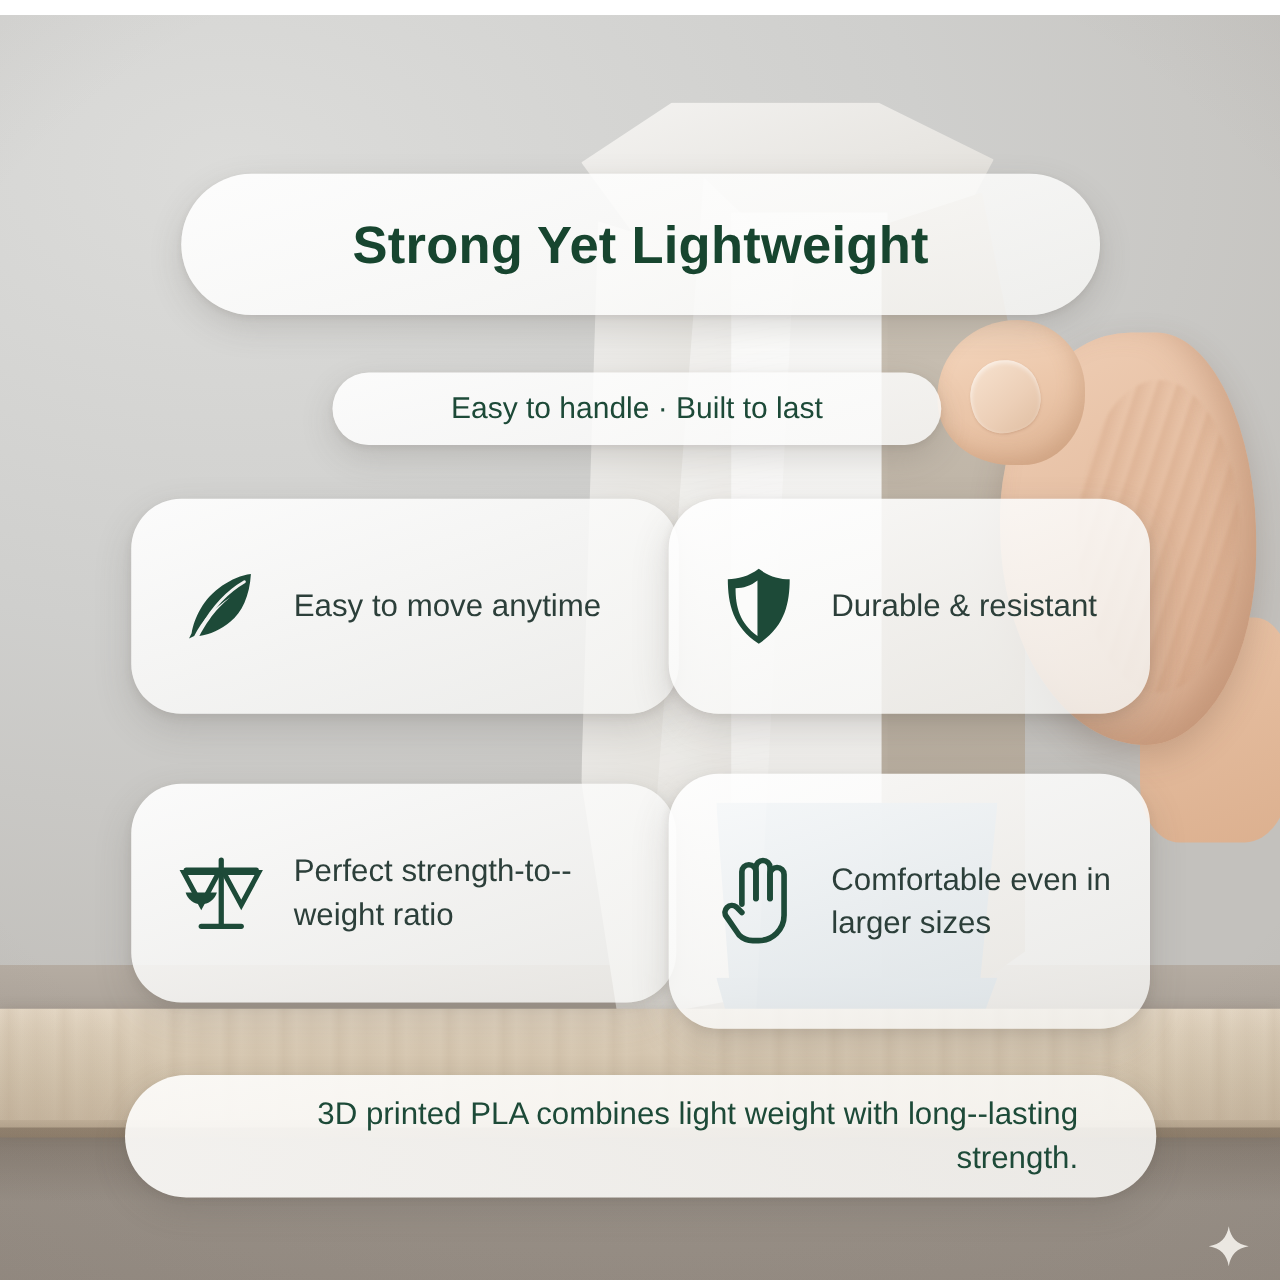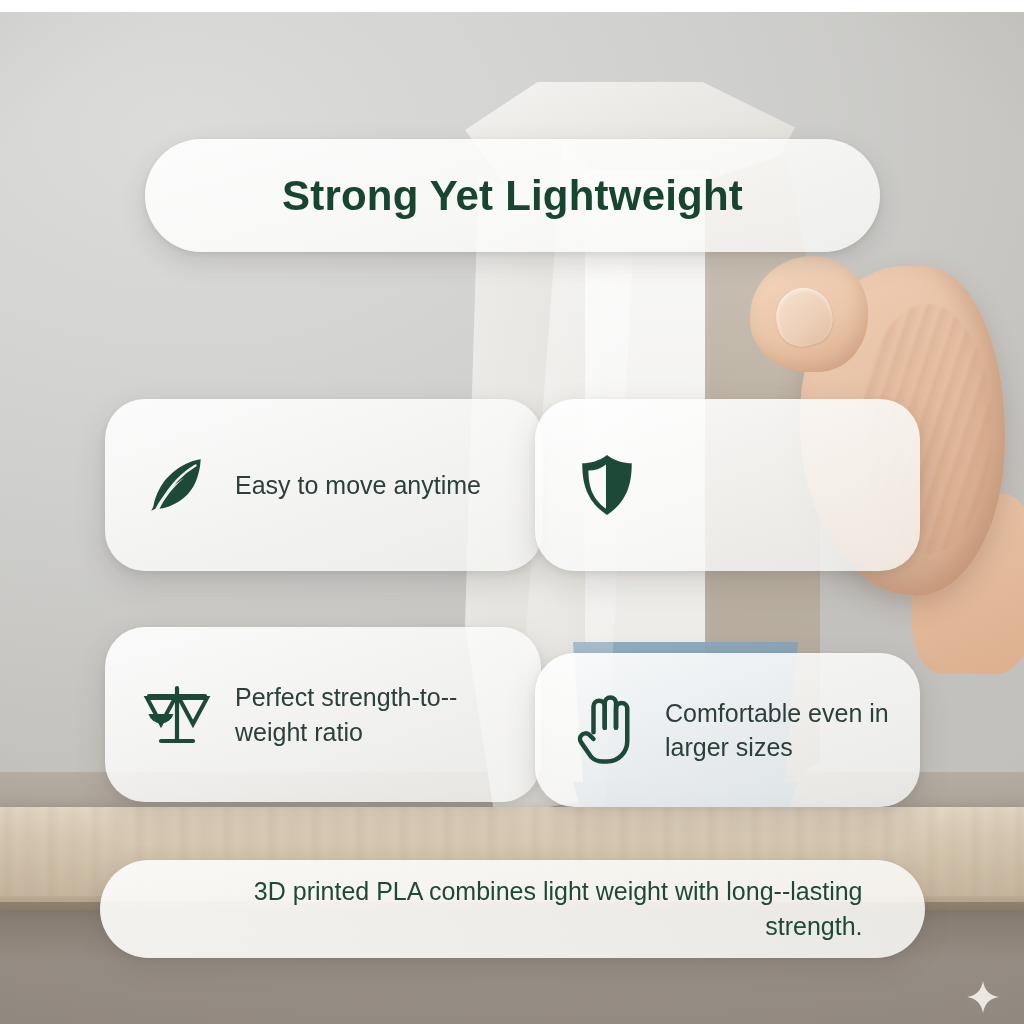--- a/index.html
+++ b/index.html
@@ -159,21 +159,21 @@
   .card{
     position:absolute;border-radius:40px;
     background:linear-gradient(160deg, rgba(255,255,255,.92) 0%, rgba(250,250,249,.85) 50%, rgba(244,244,242,.80) 100%);
     box-shadow:0 12px 30px rgba(85,80,72,.18), 0 3px 7px rgba(85,80,72,.10);
     display:flex;align-items:center;gap:22px;padding:0 26px 0 36px;
     box-sizing:border-box;
   }
   #card-0{left:105px;top:387px;width:438px;height:172px;}
   #card-1{left:535px;top:387px;width:385px;height:172px;}
   #card-2{left:105px;top:615px;width:436px;height:175px;}
-  #card-3{left:535px;top:641px;width:385px;height:154px;}
+  #card-3{left:535px;top:607px;width:385px;height:204px;}
 
   .card-icon{flex:0 0 auto;width:72px;height:72px;display:flex;align-items:center;justify-content:center;}
   .card-icon svg{display:block;}
   .card-label{
     font-size:25px;line-height:1.38;color:#2c3f3a;
   }
 
   #footer-pill{left:100px;top:848px;width:825px;height:98px;border-radius:50px;
     flex-direction:column;
     background:linear-gradient(165deg, rgba(253,252,250,.93) 0%, rgba(248,247,244,.87) 100%);}
@@ -213,40 +213,44 @@
 
   <div class="shelf"></div>
   <div class="shelf-edge"></div>
   <div class="shelf-shadow"></div>
   <div class="vignette"></div>
 
   <div class="pill" id="title-pill">
     <div id="title-text">Strong Yet Lightweight</div>
   </div>
 
+  <div class="pill" id="subtitle-pill">
+    <div id="subtitle-text">Easy to handle · Built to last</div>
+  </div>
 
   <div class="card" id="card-0">
     <span class="card-icon">
       <svg width="66" height="66" viewBox="0 0 64 64">
         <path d="M55 7 C40 9 24 20 16 34 C12 41 10 47 9 53 L7 57 L11 55 C14 49 18 43 23 38
                  C27 34 33 29 39 25 C33 30 27 36 23 42 C20 46 17 51 15 55
                  C23 54 32 50 39 44 C48 37 54 24 55 7 Z" fill="#1d4a38"></path>
         <path d="M50 13 C38 20 26 32 17 48" stroke="#f3f3f1" stroke-width="2.2" fill="none" stroke-linecap="round"></path>
       </svg>
     </span>
     <span class="card-label">Easy to move anytime</span>
   </div>
 
   <div class="card" id="card-1">
     <span class="card-icon">
       <svg width="62" height="66" viewBox="0 0 56 64">
         <path d="M28 3 C20 9 12 11 4 11 C4 30 8 48 28 61 C48 48 52 30 52 11 C44 11 36 9 28 3 Z" fill="#1d4a38"></path>
         <path d="M27 12 C22 16 16 18 10 18 C10 32 13 45 27 55 Z" fill="#fbfbfa"></path>
       </svg>
     </span>
+    <span class="card-label">Durable &amp; resistant</span>
   </div>
 
   <div class="card" id="card-2">
     <span class="card-icon">
       <svg width="76" height="70" viewBox="0 0 72 66">
         <g fill="none" stroke="#1d4a38" stroke-width="4.2" stroke-linecap="round">
           <line x1="36" y1="6" x2="36" y2="57"></line>
           <line x1="8" y1="14" x2="64" y2="14"></line>
           <line x1="20" y1="59" x2="52" y2="59"></line>
         </g>

